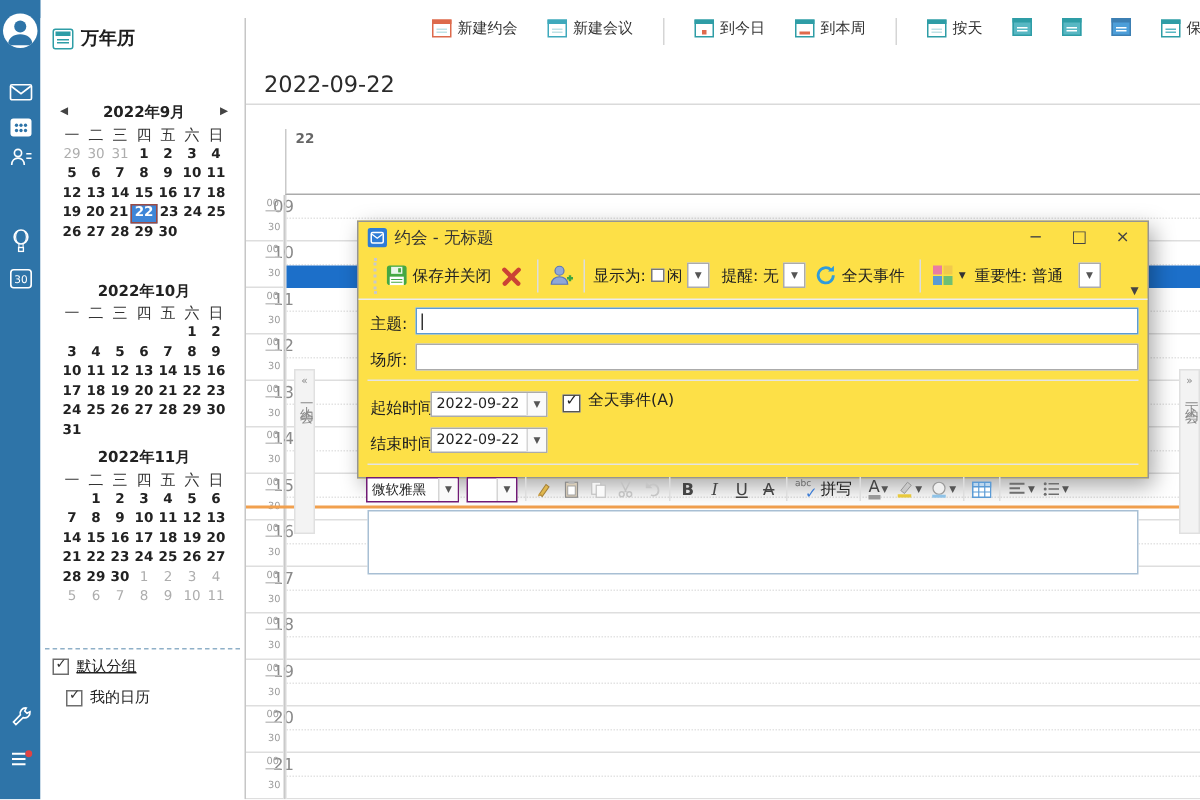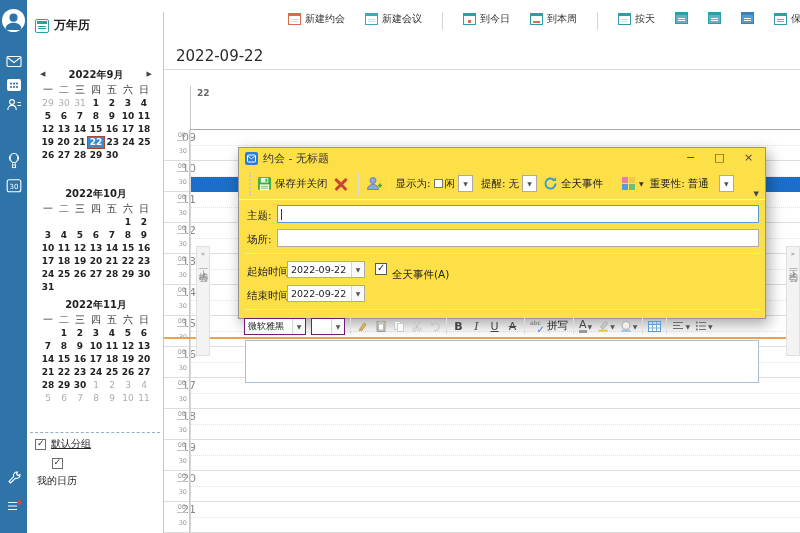--- a/index.html
+++ b/index.html
@@ -387,21 +387,21 @@
             <span class="m-cell muted">10</span>
             <span class="m-cell muted">11</span>
           </div>
         </div>
       </div>
     <div class="sp-divider"></div>
     <div class="grp" style="left:8px; top:425px;text-decoration:underline;">
       <span class="cb"></span>
       <span>默认分组</span>
     </div>
-    <div class="grp" style="left:10px; top:446px;flex-direction:column;">
+    <div class="grp" style="left:17px; top:446px;">
       <span class="cb"></span>
       <span>我的日历</span>
     </div>
   </div>
 
   <div class="toolbar">
     <div class="tb-items" id="tb-items">
         <span class="tbtn">
           <span class="mcal i-new-appointment"></span>
           <span>新建约会</span>
@@ -610,21 +610,21 @@
     <div class="f-input" style="left:38px; top:81px; width:482px;"></div>
 
     <div class="dlg-hr" style="top:105px;"></div>
 
     <span class="f-label" style="left:8px; top:117px;">起始时间:</span>
     <div class="combo" style="left:48px; top:113px; width:78px;">
       <span class="ctext">2022-09-22</span>
         <span class="car">▼</span>
     </div>
     <span class="dcb" style="left:136px; top:115px;"></span>
-    <span class="f-label" style="left:153px; top:120px;">全天事件(A)</span>
+    <span class="f-label" style="left:153px; top:112px;">全天事件(A)</span>
 
     <span class="f-label" style="left:8px; top:141px;">结束时间:</span>
     <div class="combo" style="left:48px; top:137px; width:78px;">
       <span class="ctext">2022-09-22</span>
         <span class="car">▼</span>
     </div>
 
     <div class="dlg-hr" style="top:161px;"></div>
 
     <div class="fmt" id="fmtbar">

